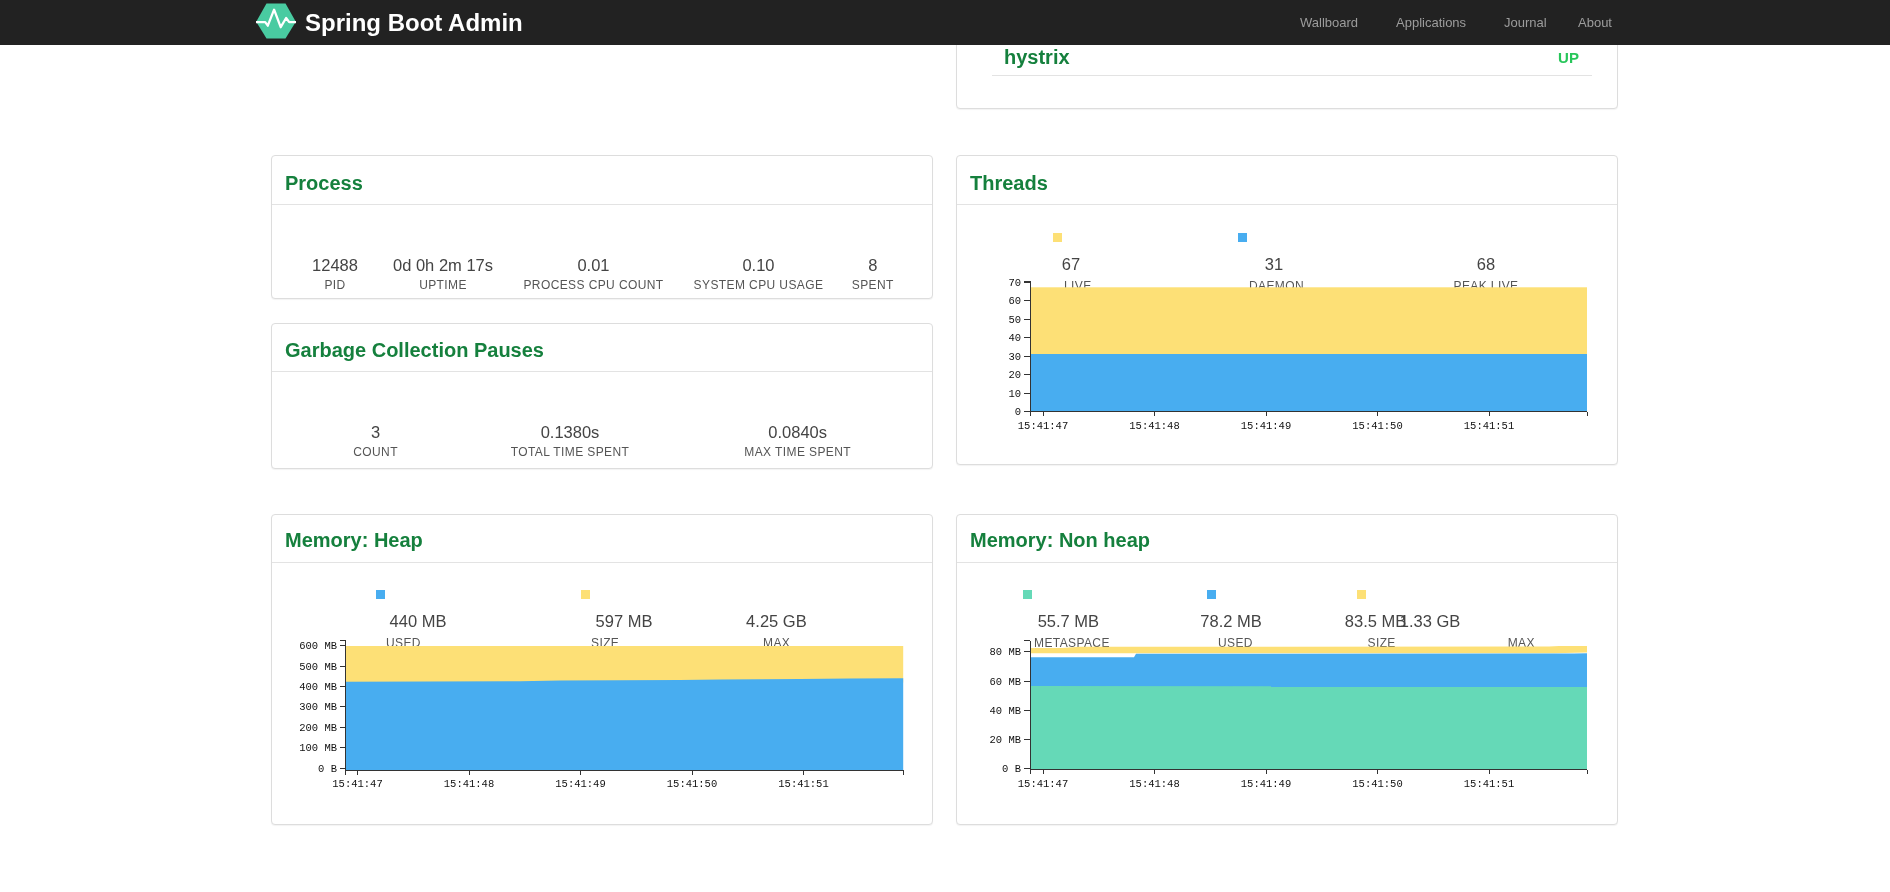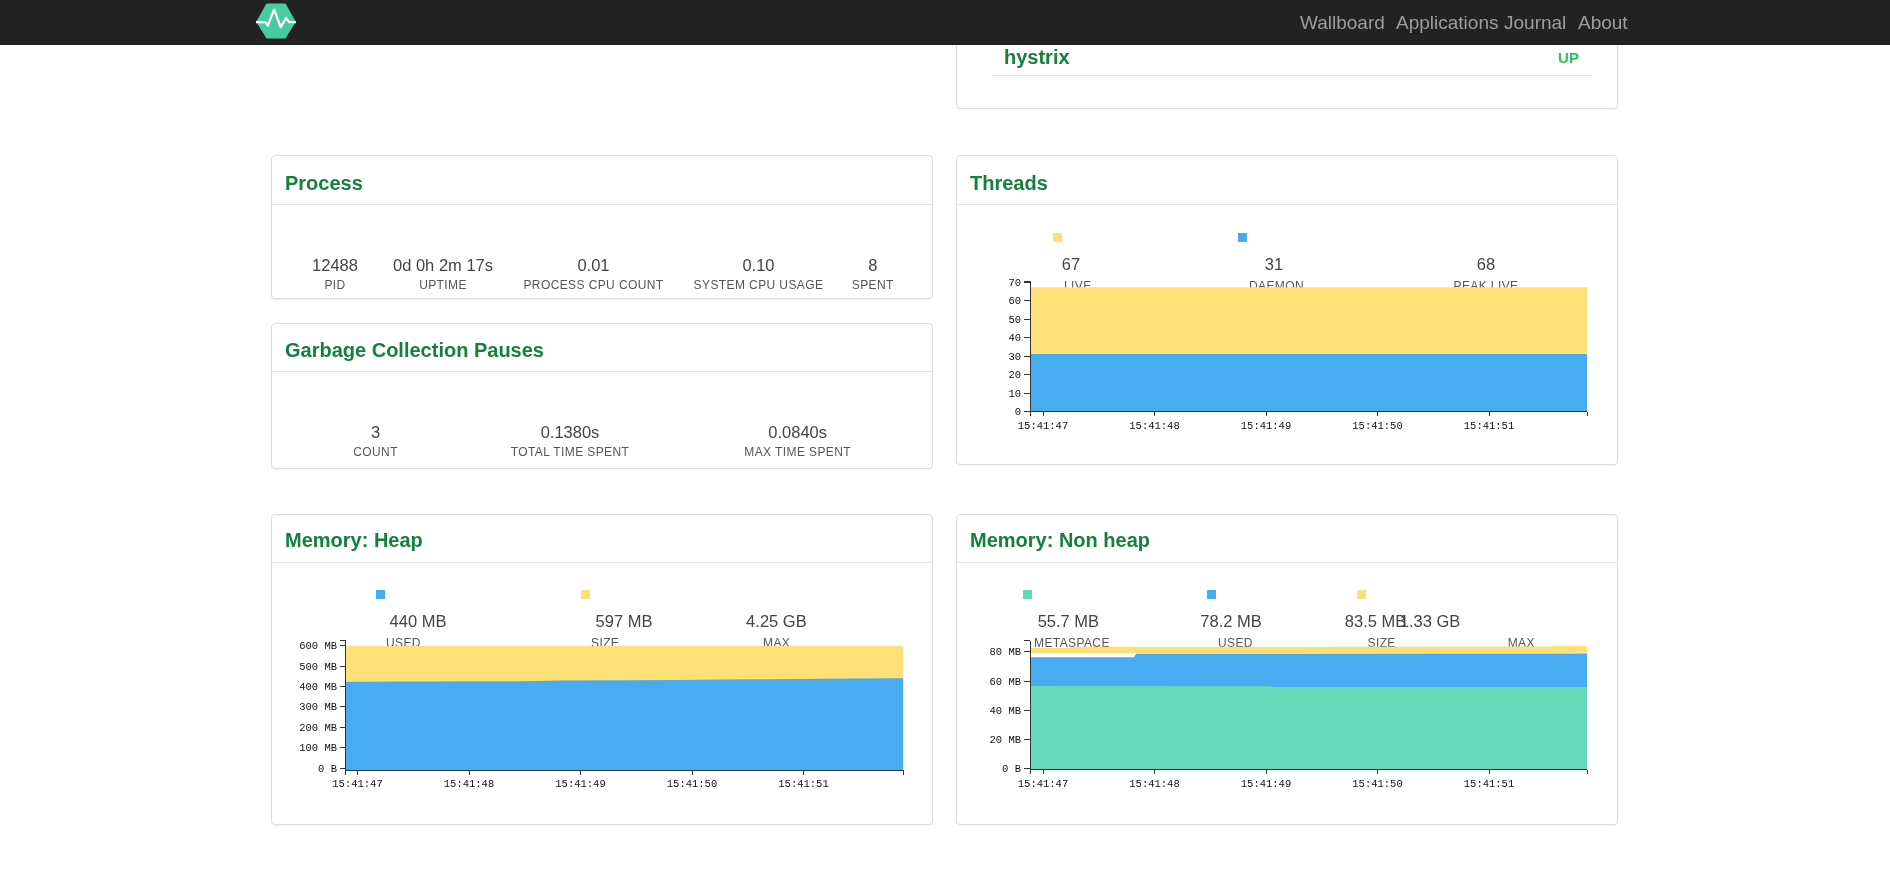--- a/index.html
+++ b/index.html
@@ -3,21 +3,21 @@
 <meta charset="utf-8">
 <title>Spring Boot Admin</title>
 <style>
 html,body{margin:0;padding:0;background:#fff;}
 #page{position:relative;width:1890px;height:892px;overflow:hidden;background:#fff;
   font-family:"Liberation Sans",sans-serif;}
 #nav{position:absolute;left:0;top:0;width:1890px;height:45px;background:#222;z-index:10;}
 #logo{position:absolute;left:256px;top:3px;}
 #brand{position:absolute;left:305px;top:0;height:45px;line-height:45px;color:#fff;
   font-size:24px;font-weight:bold;white-space:nowrap;}
-.nl{position:absolute;top:0;height:45px;line-height:45px;color:#9d9d9d;font-size:19px;white-space:nowrap;}
+.nl{position:absolute;top:0;height:45px;line-height:45px;color:#9d9d9d;font-size:13px;white-space:nowrap;}
 .panel{position:absolute;background:#fff;border:1px solid #ddd;border-radius:4px;
   box-shadow:0 1px 1px rgba(0,0,0,.05);}
 .hr{position:absolute;height:1px;background:#e3e3e3;}
 .t{position:absolute;transform:translate(-50%,-50%);white-space:nowrap;}
 .tl{position:absolute;transform:translate(0,-50%);white-space:nowrap;}
 .h2{font-size:20px;font-weight:bold;color:#15803d;}
 .up{font-size:15px;font-weight:bold;color:#27c65a;}
 .lab{font-size:12px;color:#555;letter-spacing:0.4px;margin-top:48px;}
 .val{font-size:16.5px;color:#444;}
 .sq{position:absolute;width:9px;height:9px;}
@@ -26,20 +26,21 @@
 .al{font-family:"Liberation Mono",monospace;font-size:10.5px;fill:#111;}
 </style>
 </head>
 <body>
 <div id="page">
 <div id="nav">
 <svg id="logo" viewBox="0 0 40 36" width="40" height="36">
 <polygon points="10.5,0.4 29.5,0.4 39.8,18.8 29.5,35.6 10.5,35.6 0.2,18.8" fill="#49cba1"></polygon>
 <polyline points="0.4,19.1 9.2,19.1 11.8,22.7 18.1,6.7 24.7,24.2 30.1,15 33.2,19.1 39.8,19.1" fill="none" stroke="#fff" stroke-width="2.3" stroke-linejoin="round" stroke-linecap="round"></polyline>
 </svg>
+<div id="brand">Spring Boot Admin</div>
 <div class="nl" style="left:1300px">Wallboard</div>
 <div class="nl" style="left:1396px">Applications</div>
 <div class="nl" style="left:1504px">Journal</div>
 <div class="nl" style="left:1578px">About</div>
 </div>
 <div class="panel" style="left:956px;top:30px;width:660px;height:77px"></div>
 <div class="tl h2" style="left:1004px;top:57px">hystrix</div>
 <div class="t up" style="left:1568.5px;top:57px">UP</div>
 <div class="hr" style="left:992px;top:75px;width:600px"></div>
 <div class="panel" style="left:271px;top:155px;width:660px;height:142px"></div>

